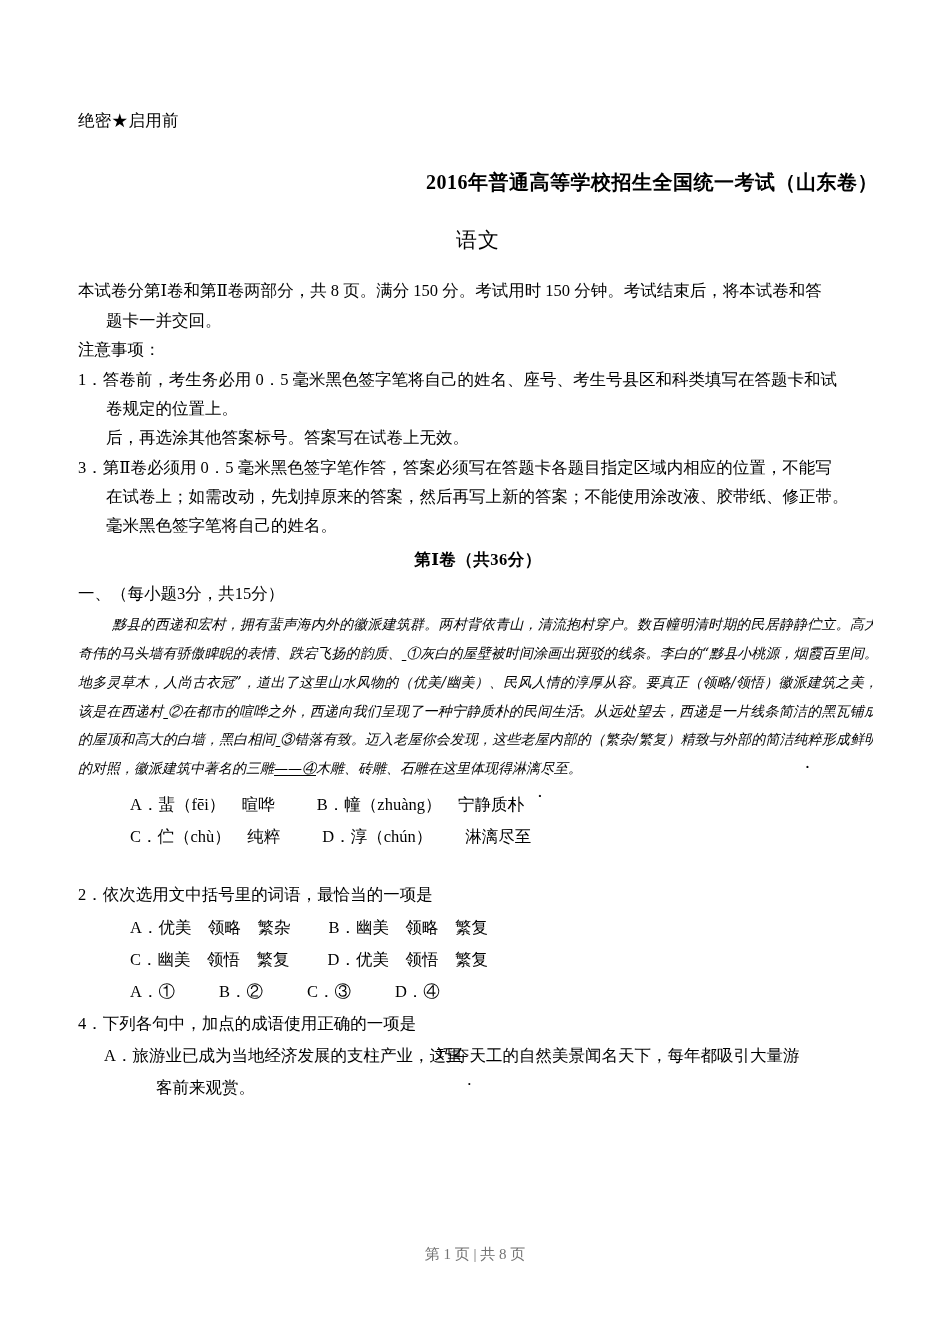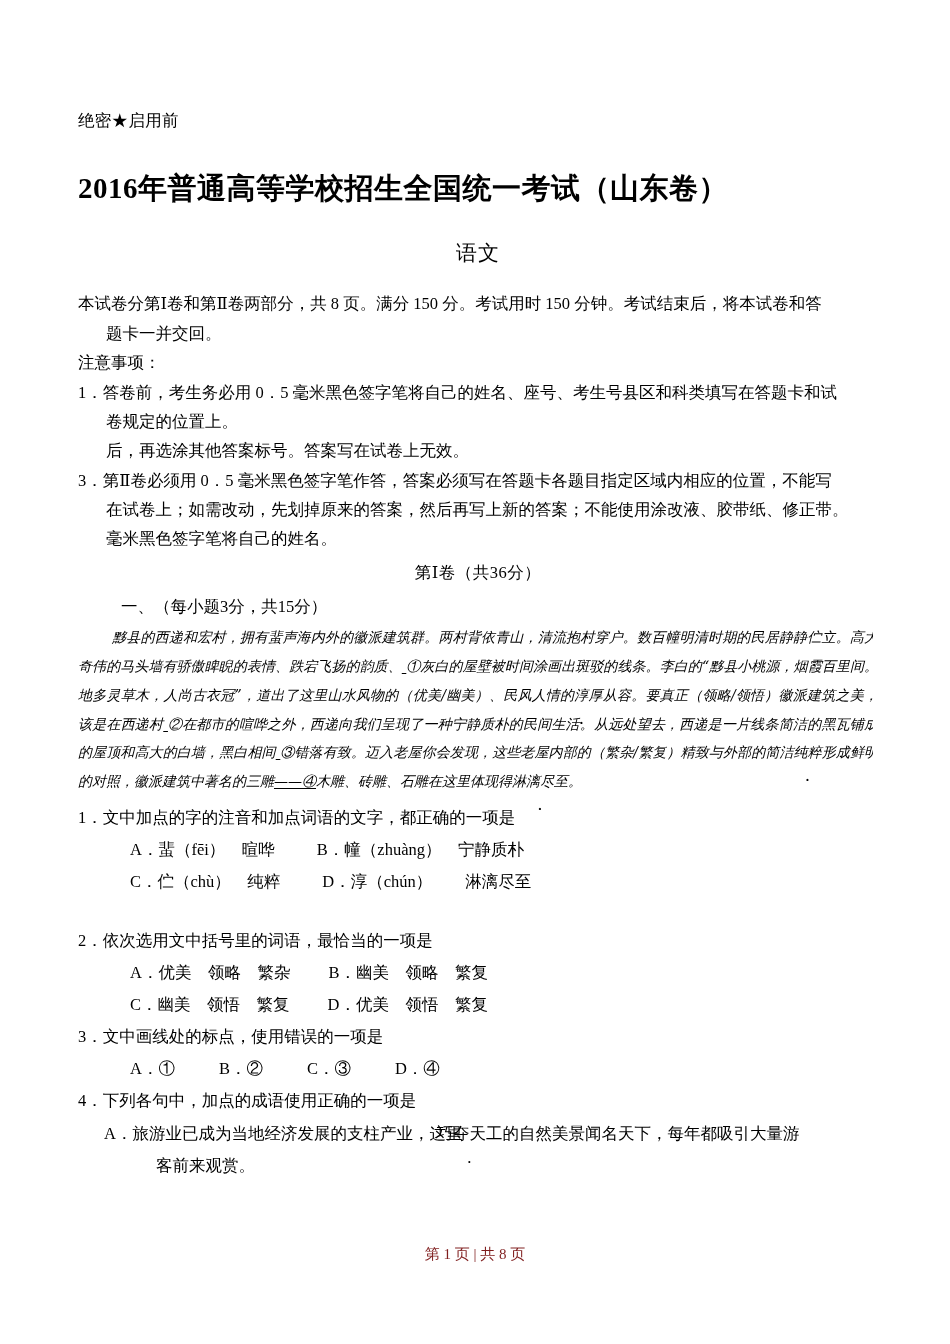--- a/index.html
+++ b/index.html
@@ -33,22 +33,22 @@
   .secrecy {
     margin-top: 110px;
     font-size: 16.5px;
     line-height: 1.3;
     letter-spacing: 0.3px;
   }
 
   
   .doc-title {
     margin-top: 38px;
-    text-align: left;
-    font-size: 29px;
+    text-align: right;
+    font-size: 20px;
     font-weight: bold;
     letter-spacing: 0.5px;
   }
   .subject-title {
     margin-top: 30px;
     text-align: center;
     font-size: 21px;
     font-weight: normal;
     letter-spacing: 1px;
   }
@@ -71,30 +71,29 @@
   .ins-first {
     padding-left: 28px;
     text-indent: -28px;
   }
 
   
   .juan-header {
     margin-top: 8px;
     text-align: center;
     font-size: 16.5px;
-    font-weight: normal;
+    font-weight: bold;
     letter-spacing: 0.5px;
   }
 
   
   .section-head {
     margin-top: 8px;
     font-size: 16.5px;
     line-height: 1.78;
-    margin-left: 43px;
   }
 
   
   .passage {
     font-family: "DejaVu Serif", "Liberation Serif", serif;
     font-size: 14px;
     line-height: 2.06;
     text-align: justify;
     text-justify: inter-ideograph;
     font-style: italic;
@@ -157,21 +156,21 @@
   }
 
   
   .footer {
     position: absolute;
     left: 0;
     top: 1245px;
     width: 950px;
     text-align: center;
     font-size: 15px;
-    color: #7f1d1d;
+    color: #737373;
   }
 </style>
 </head>
 <body>
 
 <div class="page">
   <div class="content">
 
     <div class="secrecy">绝密★启用前</div>
 
@@ -195,31 +194,29 @@
     </div>
 
     <div class="juan-header">第Ⅰ卷（共36分）</div>
 
     <div class="section-head">一、（每小题3分，共15分）</div>
 
     <div class="passage"><span class="ind"></span><span>黟县的西递和宏村，拥有蜚声海内外的徽派建筑群。两村背依青山，清流抱村穿户。数百幢明清时期的民居静静</span><span class="dotted">伫</span><span>立。高大奇伟的马头墙有骄傲睥睨的表情、跌宕飞扬的韵质、</span><span class="udl">&nbsp;</span><span>①</span><span>灰白的屋壁被时间涂画出斑驳的线条。李白的“黟县小桃源，烟霞百里间。地多灵草木，人尚古衣冠”，道出了这里山水风物的（优美/幽美）、民风人情的</span><span class="dotted">淳</span><span>厚从容。要真正（领略/领悟）徽派建筑之美，该是在西递村</span><span class="udl">&nbsp;</span><span>②</span><span>在都市的</span><span class="dotted">喧哗</span><span>之外，西递向我们呈现了一种宁静质朴的民间生活。从远处望去，西递是一片线条简洁的黑瓦铺成的屋顶和高大的白墙，黑白相间</span><span class="udl">&nbsp;</span><span>③</span><span>错落有致。迈入老屋你会发现，这些老屋内部的（繁杂/繁复）精致与外部的简洁</span><span class="dotted">纯粹</span><span>形成鲜明的对照，徽派建筑中著名的三雕</span><span class="udl">——④</span><span>木雕、砖雕、石雕在这里体现得</span><span class="dotted">淋漓尽至</span><span>。</span></div>
 
     <div class="questions">
 
-      <div class="q"><span>1．</span><span>文中加点的字的注音和加点词语的文字，都正确的一项是</span></div>
       <div class="opts"><span class="opt-inline opt-gap-a">A．蜚（fēi）　暄哗</span><span class="opt-inline">B．幢（zhuàng）　宁静质朴</span></div>
       <div class="opts"><span class="opt-inline opt-gap-a">C．伫（chù）　纯粹</span><span class="opt-inline">D．淳（chún）　　淋漓尽至</span></div>
 
       <div style="height:26px"></div>
 
       <div class="q"><span>2．</span><span>依次选用文中括号里的词语，最恰当的一项是</span></div>
       <div class="opts"><span class="opt-inline opt-gap-b">A．优美　领略　繁杂</span><span class="opt-inline">B．幽美　领略　繁复</span></div>
       <div class="opts"><span class="opt-inline opt-gap-b">C．幽美　领悟　繁复</span><span class="opt-inline">D．优美　领悟　繁复</span></div>
 
-      <div class="q"><span>3．</span><span>文中画线处的标点，使用错误的一项是</span></div>
       <div class="opts q3opt"><span class="g">A．①</span><span class="g">B．②</span><span class="g">C．③</span><span>D．④</span></div>
 
       <div class="q"><span>4．</span><span>下列各句中，加点的成语使用正确的一项是</span></div>
       <div class="sub-opt"><span>A．</span><span>旅游业已成为当地经济发展的支柱产业，这里</span><span class="dotted">巧夺天工</span><span>的自然美景闻名天下，每年都吸引大量游</span></div>
       <div class="sub-cont">客前来观赏。</div>
 
     </div>
 
   </div>
 

